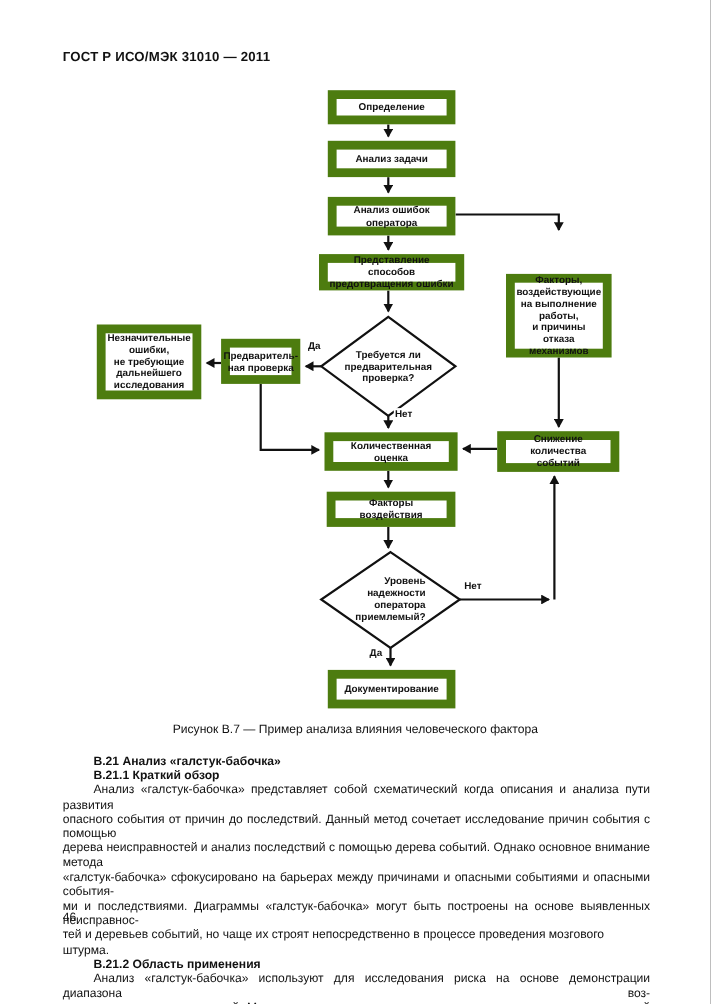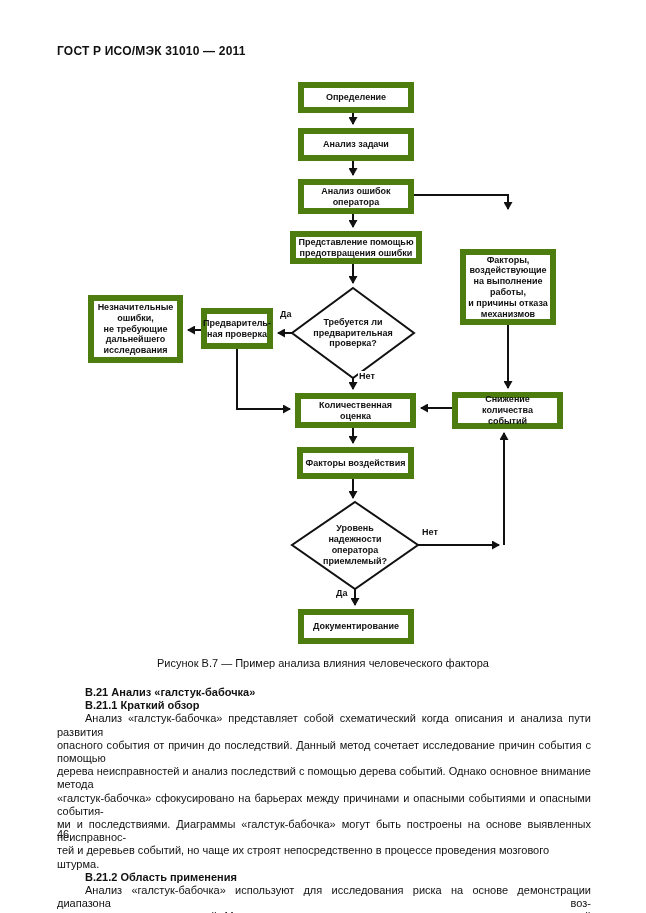--- a/index.html
+++ b/index.html
@@ -5,21 +5,21 @@
   html,body{margin:0;padding:0;background:#888;}
   .page{
     position:relative;width:646px;height:913px;background:#fff;
     font-family:"Liberation Sans","DejaVu Sans",sans-serif;color:#111;
     overflow:hidden;margin:0 auto;
   }
   .header{position:absolute;left:57px;top:44px;font-size:12px;font-weight:bold;letter-spacing:.2px;}
   .flow{position:absolute;left:0;top:0;width:646px;height:680px;}
   .flow svg{position:absolute;left:0;top:0;}
   .node{
-    position:absolute;box-sizing:border-box;border:6px solid #4d7c0f;background:#fff;
+    position:absolute;box-sizing:border-box;border:8px solid #4d7c0f;background:#fff;
     display:flex;align-items:center;justify-content:center;text-align:center;
     font-size:9px;font-weight:bold;line-height:1.2;white-space:pre-line;padding:1px;
   }
   .dtext{
     position:absolute;display:flex;align-items:center;justify-content:center;text-align:center;
     font-size:9px;font-weight:bold;line-height:1.2;white-space:pre-line;
   }
   .flabel{position:absolute;font-size:9px;font-weight:bold;background:#fff;padding:0 1px;}
   .caption{position:absolute;left:0;top:657px;width:646px;text-align:center;font-size:11px;}
   .body{position:absolute;left:57px;top:686px;width:534px;}
@@ -64,21 +64,21 @@
       <g stroke="#111" stroke-width="2" fill="#fff">
         <polygon points="353,288 414,333 353,378 292,333"></polygon>
         <polygon points="355,502 418,545 355,589 292,545"></polygon>
       </g>
     </svg>
 
     <div class="node" style="left:298px;top:82px;width:116px;height:31px;"><span>Определение</span></div>
     <div class="node" style="left:298px;top:128px;width:116px;height:33px;"><span>Анализ задачи</span></div>
     <div class="node" style="left:298px;top:179px;width:116px;height:35px;"><span>Анализ ошибок
 оператора</span></div>
-    <div class="node" style="left:290px;top:231px;width:132px;height:33px;"><span>Представление помощью
+    <div class="node" style="left:290px;top:231px;width:132px;height:33px;"><span>Представление способов
 предотвращения ошибки</span></div>
     <div class="node" style="left:460px;top:213px;width:96px;height:76px;margin-top:36px;"><span>Факторы,
 воздействующие
 на выполнение
 работы,
 и причины отказа
 механизмов</span></div>
     <div class="node" style="left:201px;top:308px;width:72px;height:41px;"><span>Предваритель-
 ная проверка</span></div>
     <div class="node" style="left:88px;top:295px;width:95px;height:68px;"><span>Незначительные
@@ -89,21 +89,21 @@
     <div class="node" style="left:295px;top:393px;width:121px;height:35px;"><span>Количественная
 оценка</span></div>
     <div class="node" style="left:452px;top:392px;width:111px;height:37px;"><span>Снижение количества
 событий</span></div>
     <div class="node" style="left:297px;top:447px;width:117px;height:32px;"><span>Факторы воздействия</span></div>
     <div class="node" style="left:298px;top:609px;width:116px;height:35px;"><span>Документирование</span></div>
 
     <div class="dtext" style="left:298px;top:303px;width:110px;height:60px;">Требуется ли
 предварительная
 проверка?</div>
-    <div class="dtext" style="left:300px;top:508px;width:110px;height:74px;">Уровень
+    <div class="dtext" style="left:300px;top:508px;width:110px;height:74px;text-align:right;">Уровень
 надежности
 оператора
 приемлемый?</div>
 
     <div class="flabel" style="left:279px;top:309px;">Да</div>
     <div class="flabel" style="left:358px;top:371px;">Нет</div>
     <div class="flabel" style="left:421px;top:527px;">Нет</div>
     <div class="flabel" style="left:335px;top:588px;">Да</div>
   </div>
 

